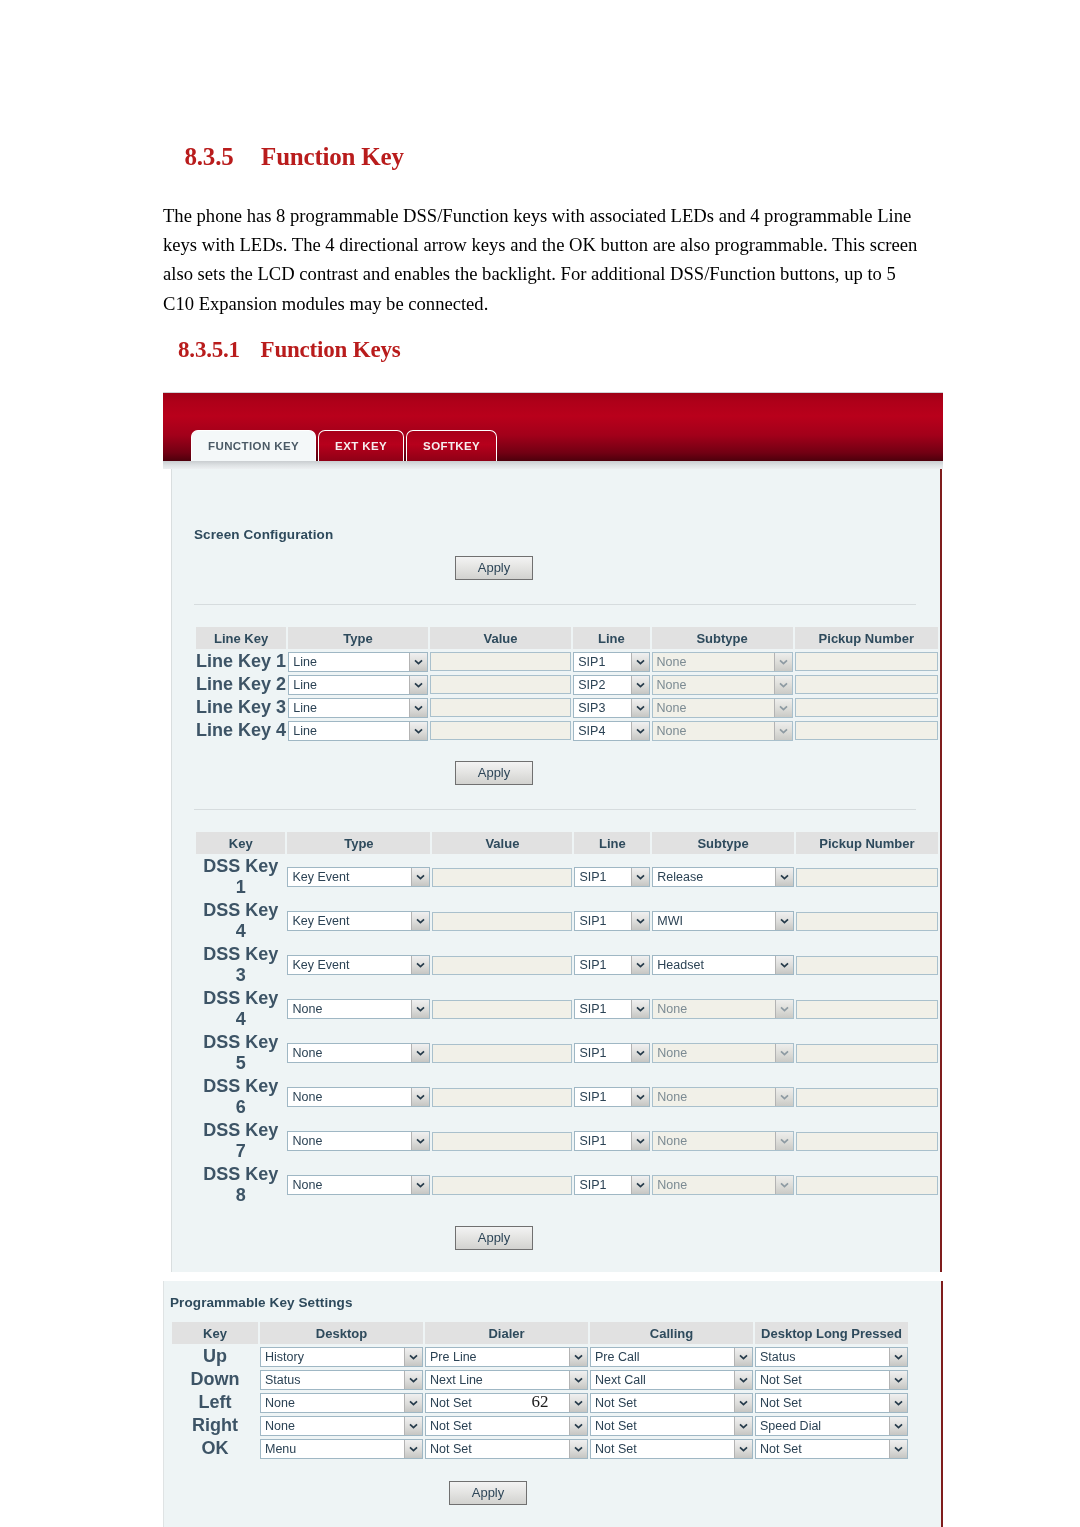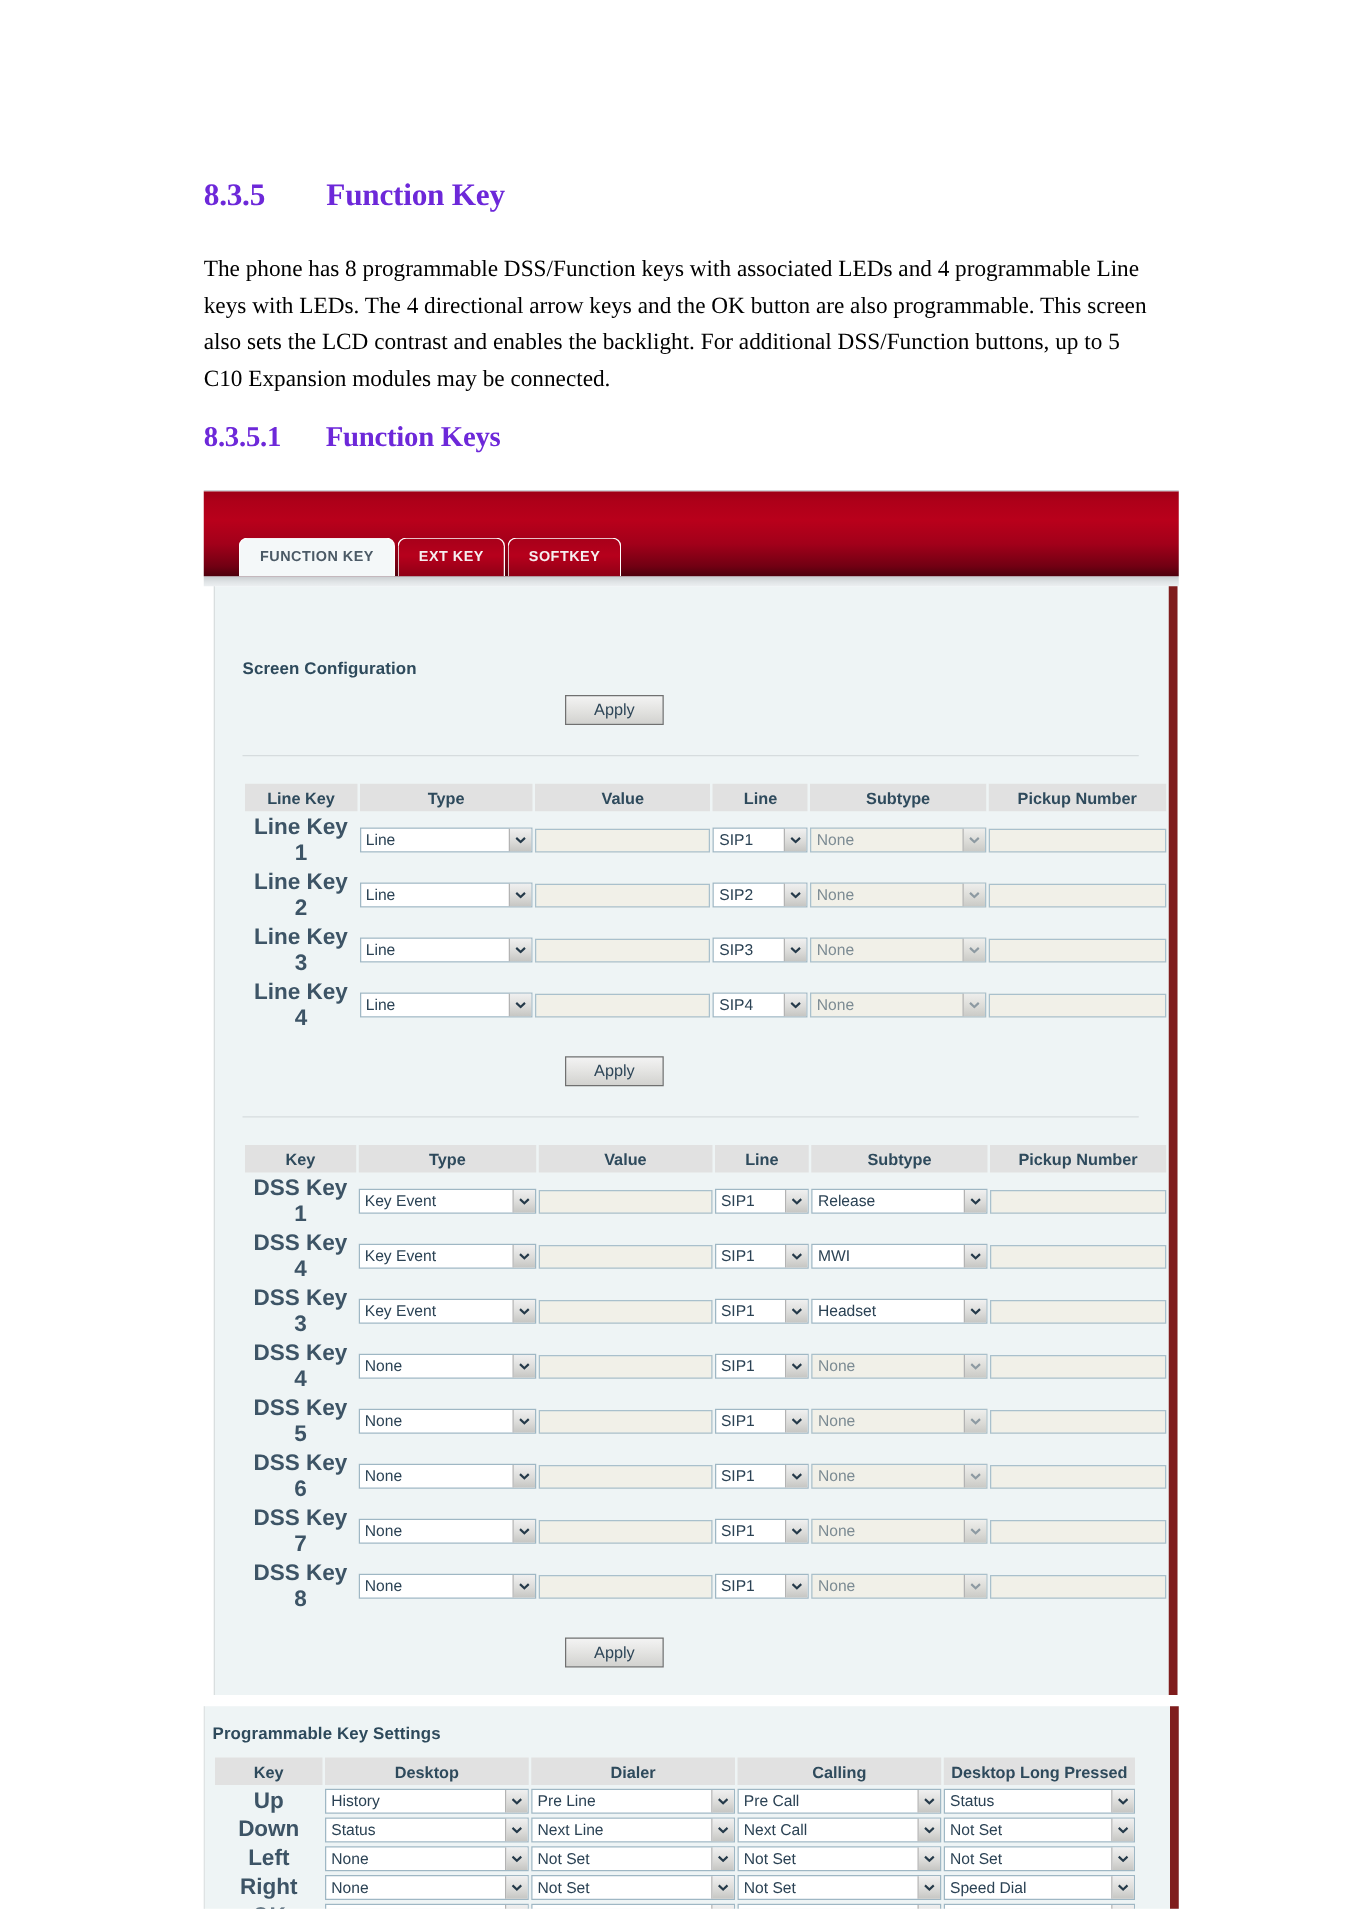--- a/index.html
+++ b/index.html
@@ -19,22 +19,23 @@
   .doc {
     position: absolute;
     left: 0; top: 0;
     width: 1080px;
     height: 1527px;
   }
   .heading {
     position: absolute;
     font-family: "Liberation Serif", serif;
     font-weight: bold;
-    color: #6d28d9;
+    color: #b91c1c;
     white-space: nowrap;
+    text-align: center;
   }
   .h-num { display: inline-block; }
   .h-title { display: inline-block; }
 
   #h1 { left: 163px; top: 143px; font-size: 25px; letter-spacing: -0.2px; }
   #h1 .h-num { width: 92px; }
   #h2 { left: 163px; top: 337px; font-size: 23px; letter-spacing: -0.2px; }
   #h2 .h-num { width: 92px; }
 
   .body-text {
@@ -111,21 +112,21 @@
   
   .under-bar {
     height: 8px;
     background: linear-gradient(to bottom, #c9cdd0 0%, #dfe3e5 55%, #eceff1 100%);
   }
 
   
   .panel {
     background: #eef4f5;
     border-left: 1px solid #dfe3e4;
-    border-right: 7px solid #7f1d1d;
+    border-right: 2px solid #7f1d1d;
     box-sizing: border-box;
     padding: 0;
   }
   .panel-upper {
     padding: 58px 0 22px 0;
     margin-left: 8px;
     margin-right: 1px;
     border-left: 1px solid #d9dedf;
     background: #eef4f5;
   }
@@ -939,13 +940,14 @@
           </tbody>
       </table>
 
       <div class="apply-wrap low">
         <button class="apply">Apply</button>
       </div>
     </div>
 
   </div>
 
+  <div class="page-num">62</div>
 </div>
 
 </body></html>

